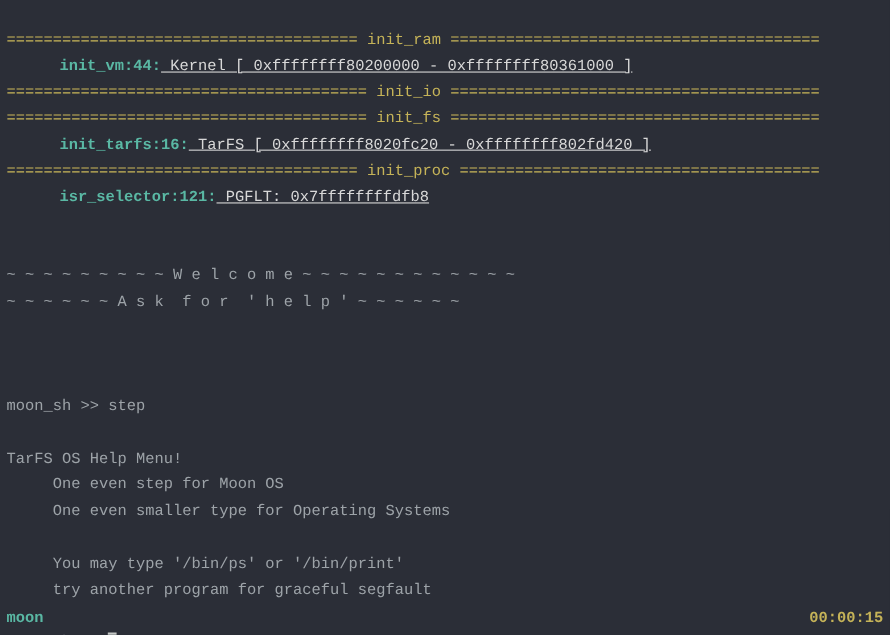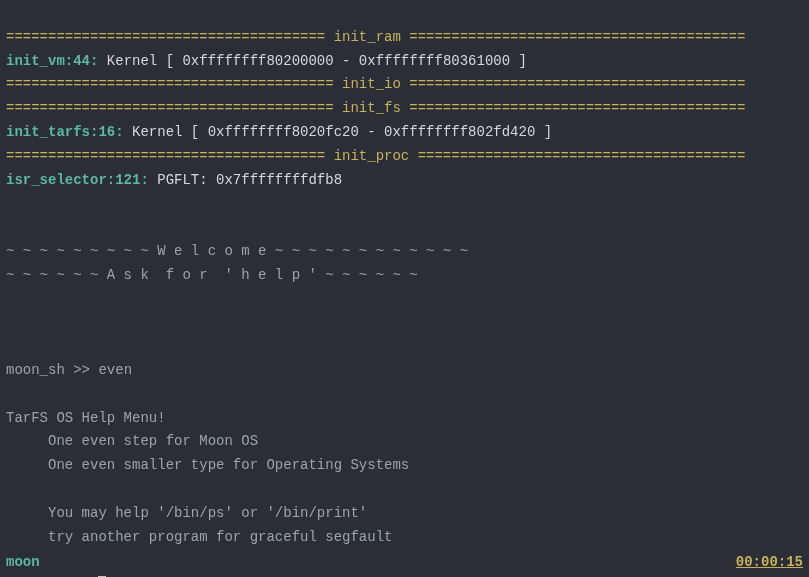--- a/index.html
+++ b/index.html
@@ -12,68 +12,68 @@
       width: 809px;
       height: 577px;
       overflow: hidden;
       position: relative;
     }
     .terminal {
       padding: 2px 6px;
       white-space: pre;
     }
     .yellow { color: #c5b358; }
-    .cyan { color: #5ab8a4; font-weight: bold; }
-    .white { color: #d8d8d8; }
+    .cyan { color: #5ab8a4; font-weight: bold; margin-left: 48px; }
+    .white { color: #d8d8d8; text-decoration: underline; }
     .gray { color: #9da3a8; }
     .statusbar {
       position: absolute;
       bottom: 0;
       left: 0;
       right: 0;
       display: flex;
       justify-content: space-between;
       padding: 0 6px 2px 6px;
     }
     .status-left { color: #5ab8a4; font-weight: bold; text-align: center; }
-    .status-right { color: #c5b358; font-weight: bold; text-decoration: underline; }
+    .status-right { color: #c5b358; font-weight: bold; }
     .cursor {
       display: inline-block;
       width: 8px;
       height: 15px;
       background: #c5c8c6;
       vertical-align: middle;
       margin-bottom: 2px;
     }
   </style>
 </head>
 <body>
 
 <div class="terminal">
 <span class="yellow">====================================== init_ram ========================================</span>
 <span class="cyan">init_vm:44:</span><span class="white"> Kernel [ 0xffffffff80200000 - 0xffffffff80361000 ]</span>
 <span class="yellow">======================================= init_io ========================================</span>
 <span class="yellow">======================================= init_fs ========================================</span>
-<span class="cyan">init_tarfs:16:</span><span class="white"> Kernel [ 0xffffffff8020fc20 - 0xffffffff802fd420 ]</span>
+<span class="cyan">init_tarfs:16:</span><span class="white"> TarFS [ 0xffffffff8020fc20 - 0xffffffff802fd420 ]</span>
 <span class="yellow">====================================== init_proc =======================================</span>
 <span class="cyan">isr_selector:121:</span><span class="white"> PGFLT: 0x7ffffffffdfb8</span>
 
 
 <span class="gray">~ ~ ~ ~ ~ ~ ~ ~ ~ W e l c o m e ~ ~ ~ ~ ~ ~ ~ ~ ~ ~ ~ ~</span>
 <span class="gray">~ ~ ~ ~ ~ ~ A s k  f o r  ' h e l p ' ~ ~ ~ ~ ~ ~</span>
 
 
 
-<span class="gray">moon_sh &gt;&gt; </span><span class="gray">even</span>
+<span class="gray">moon_sh &gt;&gt; </span><span class="gray">step</span>
 
 <span class="gray">TarFS OS Help Menu!</span>
 <span class="gray">     One even step for Moon OS</span>
 <span class="gray">     One even smaller type for Operating Systems</span>
 
-<span class="gray">     You may help '/bin/ps' or '/bin/print'</span>
+<span class="gray">     You may type '/bin/ps' or '/bin/print'</span>
 <span class="gray">     try another program for graceful segfault</span>
 
 <span class="gray">moon_sh &gt;&gt; </span><span class="cursor"></span>
 </div>
 
 <div class="statusbar">
   <span class="status-left">moon</span>
   <span class="status-right">00:00:15</span>
 </div>
 

